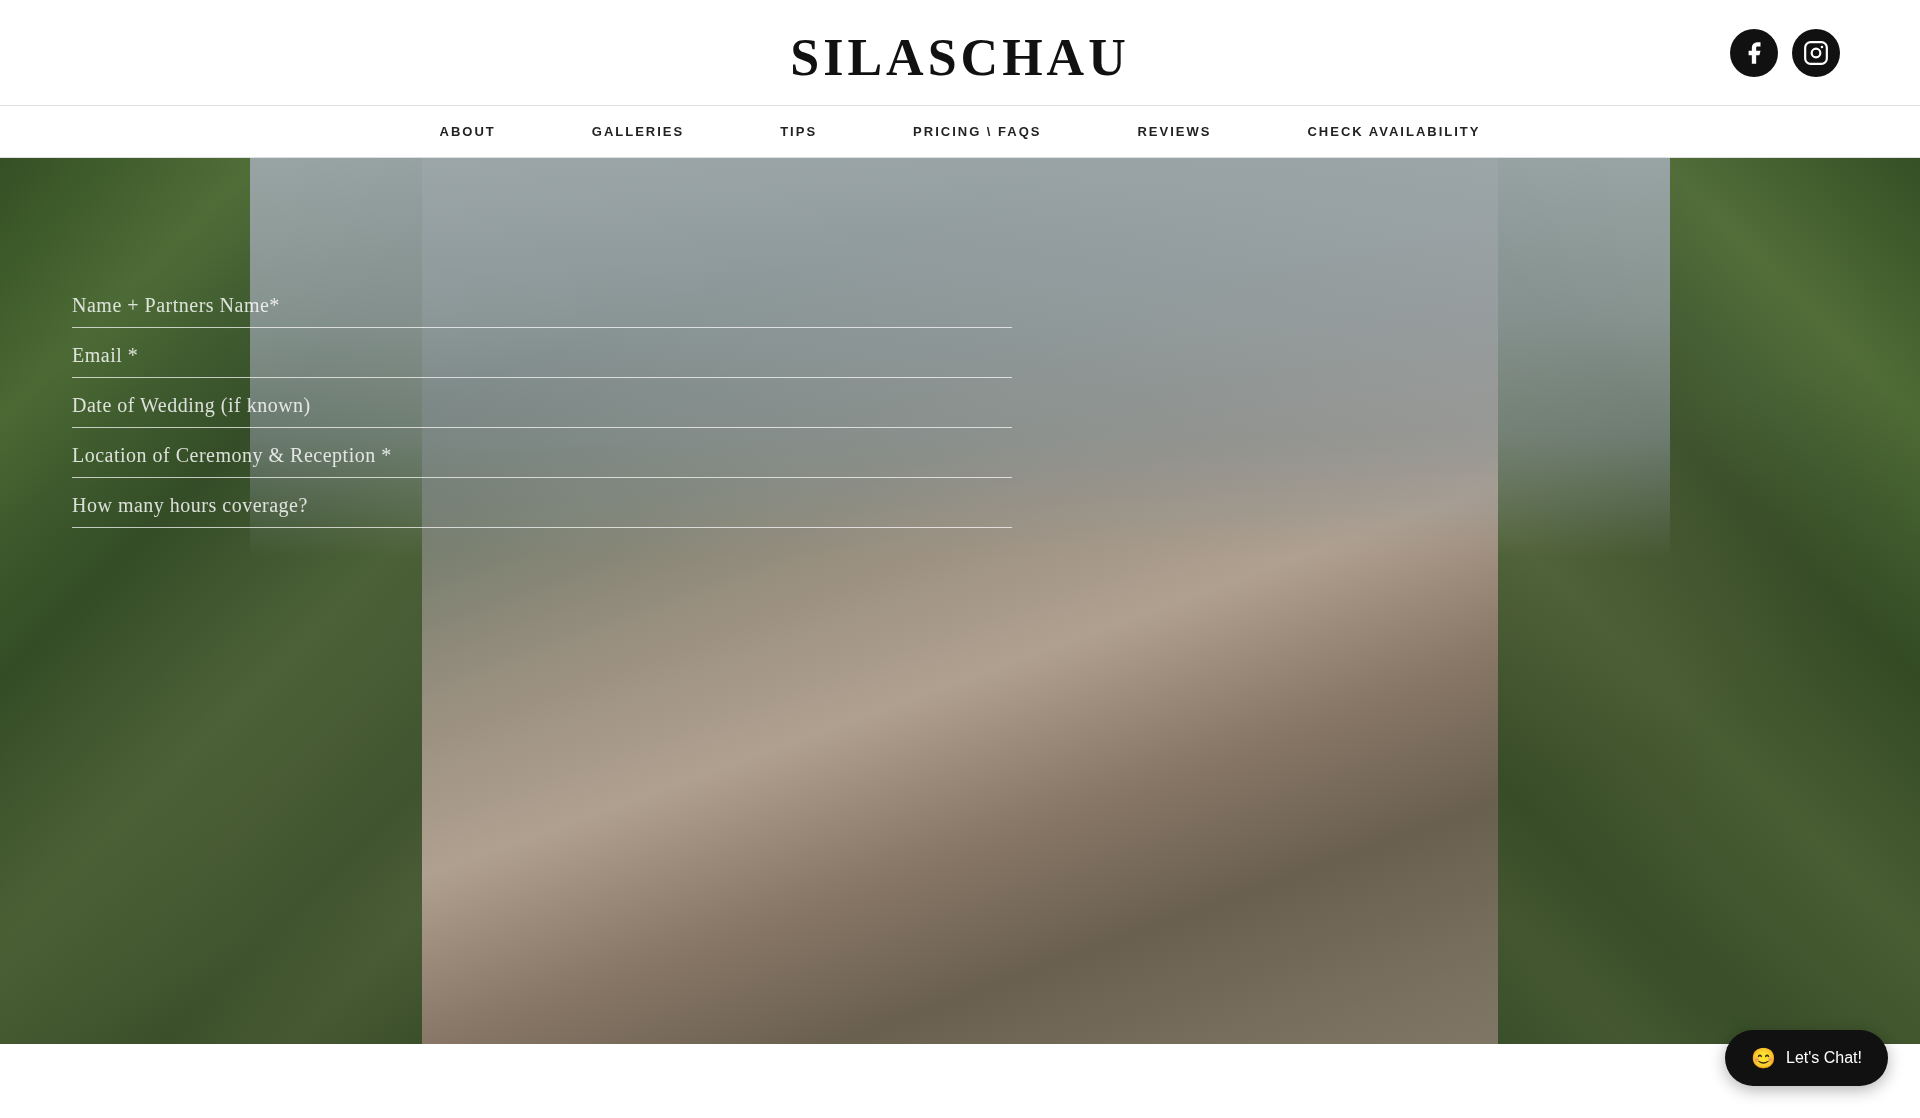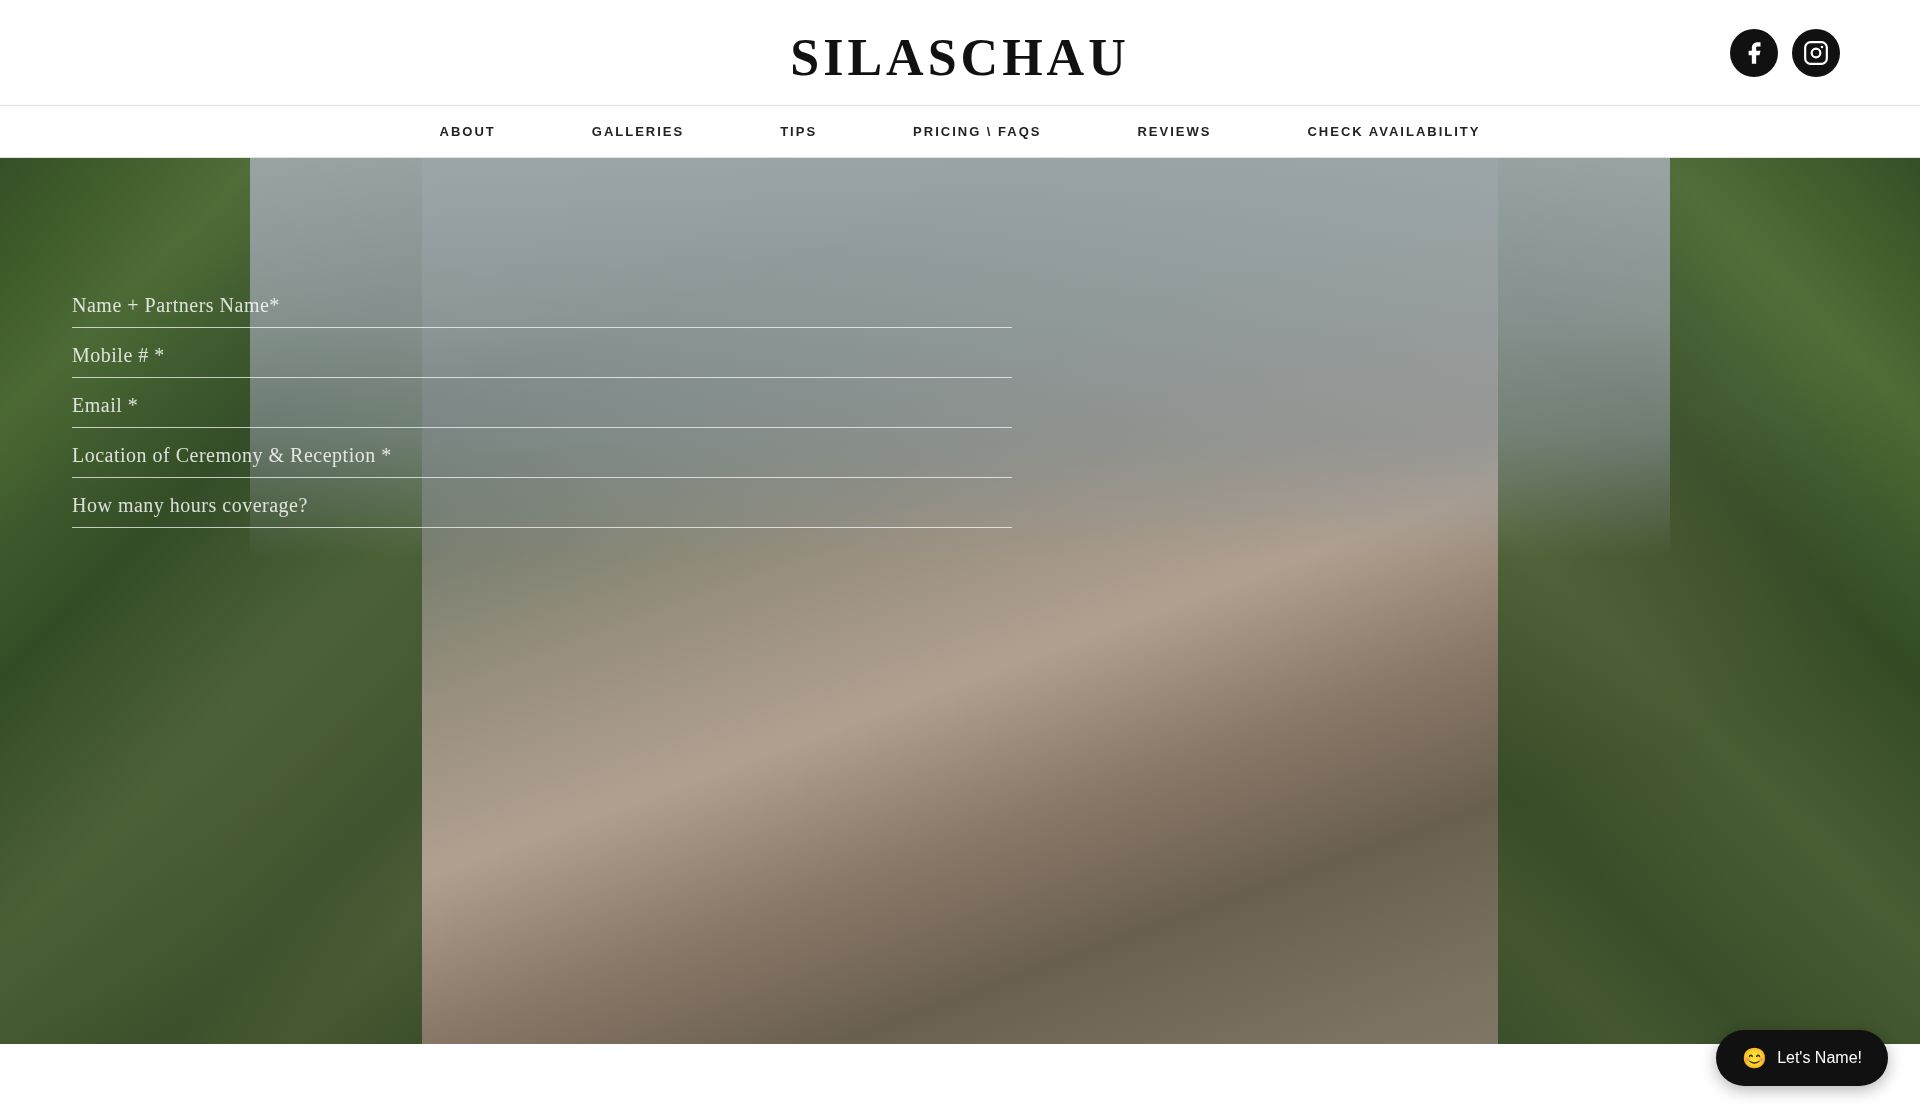--- a/index.html
+++ b/index.html
@@ -254,30 +254,30 @@
   <div class="hero-bg"></div>
   <div class="vine-left"></div>
   <div class="vine-right"></div>
   <div class="sky-area"></div>
 
   <div class="form-container">
     <div class="form-field">
       <input type="text" placeholder="Name + Partners Name*" style="">
     </div>
     <div class="form-field">
-      <input type="text" placeholder="Mobile # *" style="">
-    </div>
-    <div class="form-field">
       <input type="email" placeholder="Email *" style="">
+    </div>
+    <div class="form-field">
+      <input type="text" placeholder="Date of Wedding (if known)" style="">
     </div>
     <div class="form-field">
       <input type="text" placeholder="Location of Ceremony &amp; Reception *" style="">
     </div>
     <div class="form-field">
       <input type="text" placeholder="How many hours coverage?" style="">
     </div>
   </div>
 </section>
 
 <div class="chat-button">
   <span class="chat-emoji">😊</span>
-  <span>Let's Name!</span>
+  <span>Let's Chat!</span>
 </div>
 
 </body></html>

